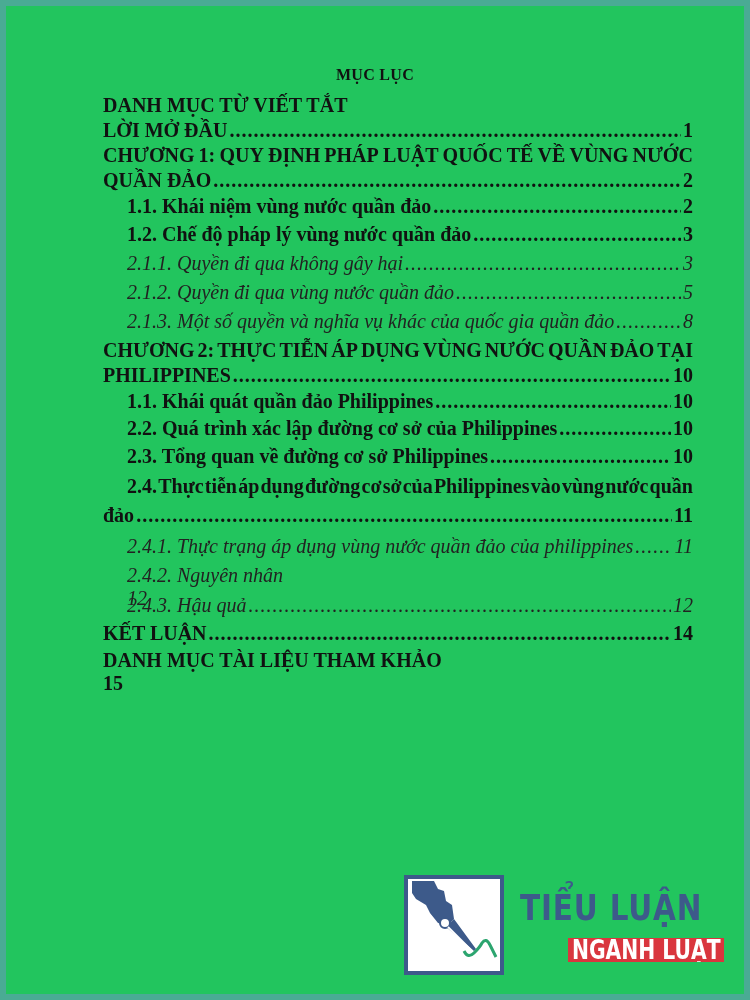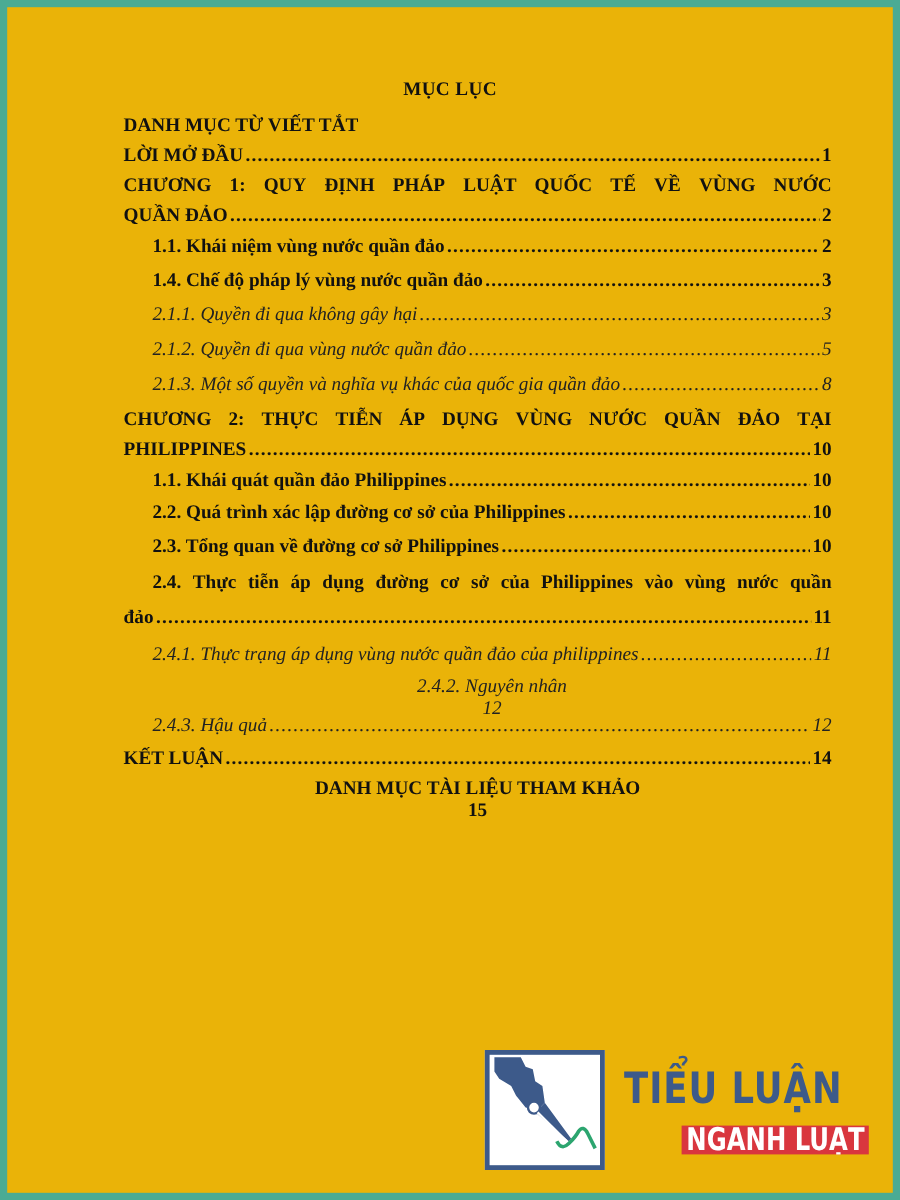--- a/index.html
+++ b/index.html
@@ -4,30 +4,30 @@
 <style>
   html, body { margin: 0; padding: 0; }
   body {
     width: 750px; height: 1000px; position: relative; overflow: hidden;
     background: #4aab94;
     font-family: "Liberation Serif", "DejaVu Serif", serif;
     color: #111;
   }
   .page {
     position: absolute; left: 6px; top: 6px; width: 738px; height: 988px;
-    background: #eab308;
+    background: #22c55e;
   }
   .title {
     position: absolute; top: 60px; left: 0; width: 100%;
     text-align: center; font-weight: bold; font-size: 16px; letter-spacing: 0.3px;
   }
   .toc { position: absolute; left: 97px; width: 590px; top: 0; }
   .line {
     position: absolute; left: 0; width: 590px; height: 22px;
-    display: flex; align-items: center; font-size: 16px; white-space: nowrap;
+    display: flex; align-items: flex-start; font-size: 20px; white-space: nowrap;
   }
   .line.bold { font-weight: bold; }
   .line.italic { font-style: italic; font-weight: normal; color: #222; }
   .line.l2 { padding-left: 24px; width: 566px; }
   .line.l3 { padding-left: 24px; width: 566px; }
   .line.justify { justify-content: space-between; }
   .line .txt { flex: 0 0 auto; }
   .line .dots {
     flex: 1 1 auto; overflow: hidden; margin: 0 2px;
     letter-spacing: 1px;
@@ -89,21 +89,21 @@
         <span class="txt">QUẦN ĐẢO</span>
         <span class="dots"></span>
         <span class="pg">2</span>
       </div>
       <div class="line bold l2" style="top: 189px;">
         <span class="txt">1.1. Khái niệm vùng nước quần đảo</span>
         <span class="dots"></span>
         <span class="pg">2</span>
       </div>
       <div class="line bold l2" style="top: 217px;">
-        <span class="txt">1.4. Chế độ pháp lý vùng nước quần đảo</span>
+        <span class="txt">1.2. Chế độ pháp lý vùng nước quần đảo</span>
         <span class="dots"></span>
         <span class="pg">3</span>
       </div>
       <div class="line italic l3" style="top: 246px;">
         <span class="txt">2.1.1. Quyền đi qua không gây hại</span>
         <span class="dots"></span>
         <span class="pg">3</span>
       </div>
       <div class="line italic l3" style="top: 275px;">
         <span class="txt">2.1.2. Quyền đi qua vùng nước quần đảo</span>

